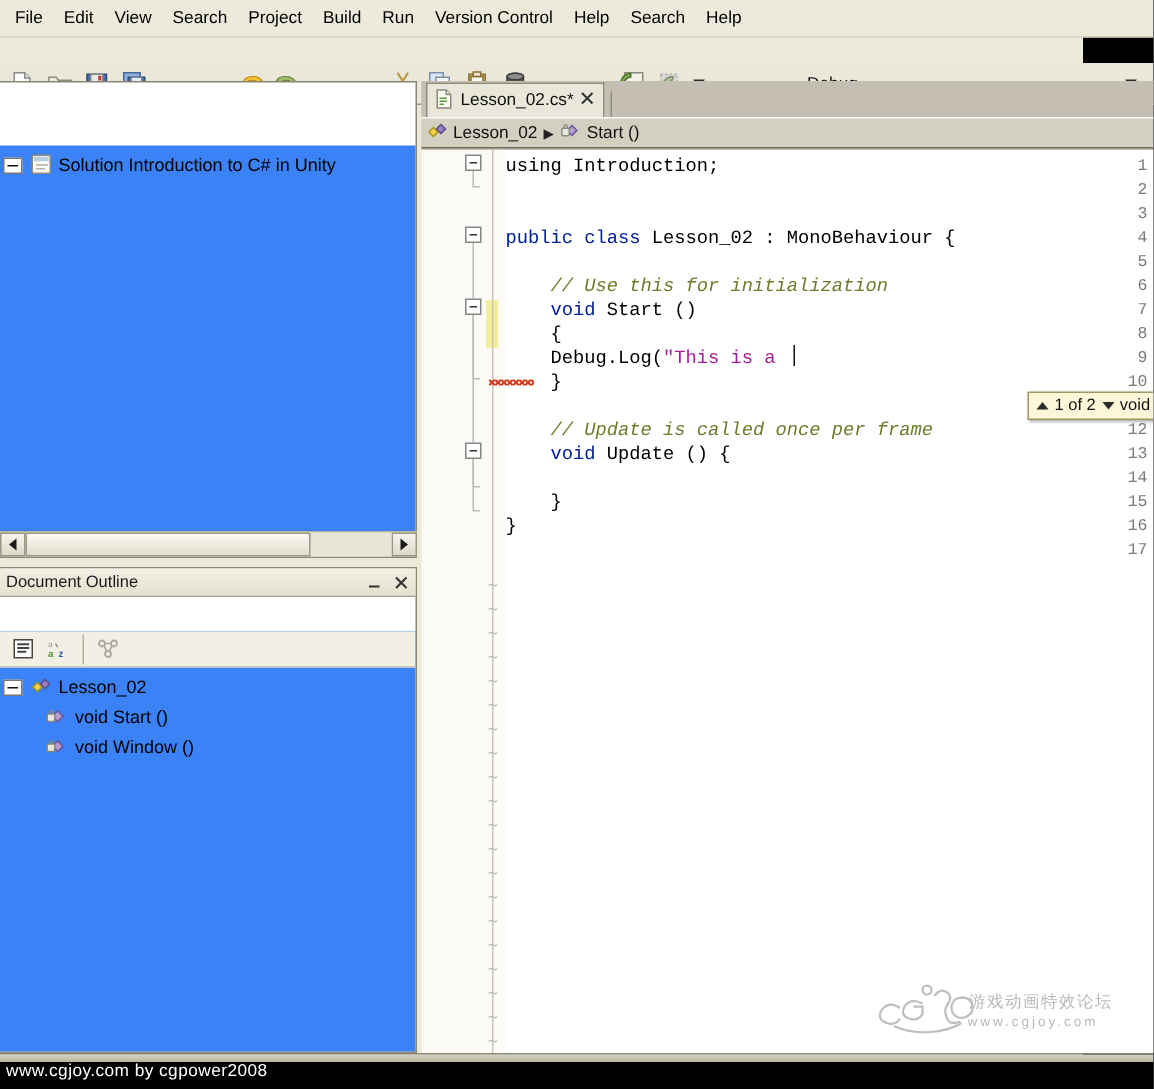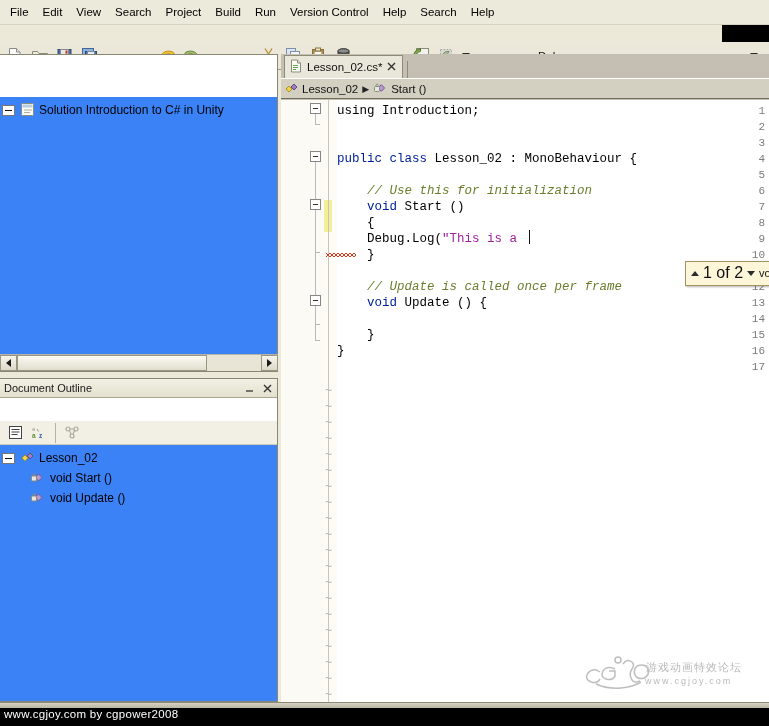--- a/index.html
+++ b/index.html
@@ -343,21 +343,21 @@
   .tt-up {
     width:0;height:0;
     border-left:4px solid transparent;border-right:4px solid transparent;
     border-bottom:5px solid #2b2b2b; cursor: default;
   }
   .tt-dn {
     width:0;height:0;
     border-left:4px solid transparent;border-right:4px solid transparent;
     border-top:5px solid #2b2b2b; cursor: default;
   }
-  .tt-count { font-size: 16px; color: #111; }
+  .tt-count { font-size: 11px; color: #111; }
   .tt-sig { font-size: 11px; color: #111; }
 
   
   .watermark {
     position: absolute;
     left: 582px; top: 654px;
     width: 180px; height: 46px;
     opacity: .42;
     pointer-events: none;
     z-index: 30;
@@ -670,21 +670,21 @@
             <span class="tlabel">void Start ()</span>
           </div>
           <div class="trow indent-2">
             <span class="ticon">
               <svg width="17" height="15" viewBox="0 0 17 15">
                 <path d="M5 7.5 l3.5-3.5 3.5 3.5 -3.5 3.5z" fill="#b69bd4" stroke="#6e5494"></path>
                 <rect x="1.5" y="6" width="5" height="5" rx="1" fill="#e8e8e0" stroke="#8a8a7c"></rect>
                 <path d="M3 6 v-1.2 a1.1 1.1 0 0 1 2.2 0 V6" fill="none" stroke="#8a8a7c" stroke-width=".9"></path>
               </svg>
             </span>
-            <span class="tlabel">void Update ()</span>
+            <span class="tlabel">void Window ()</span>
           </div>
         </div>
       </div>
     </div>
   </div>
 
   <div class="editor-dock">
 
     <div class="tabstrip">
       <div class="tab">

